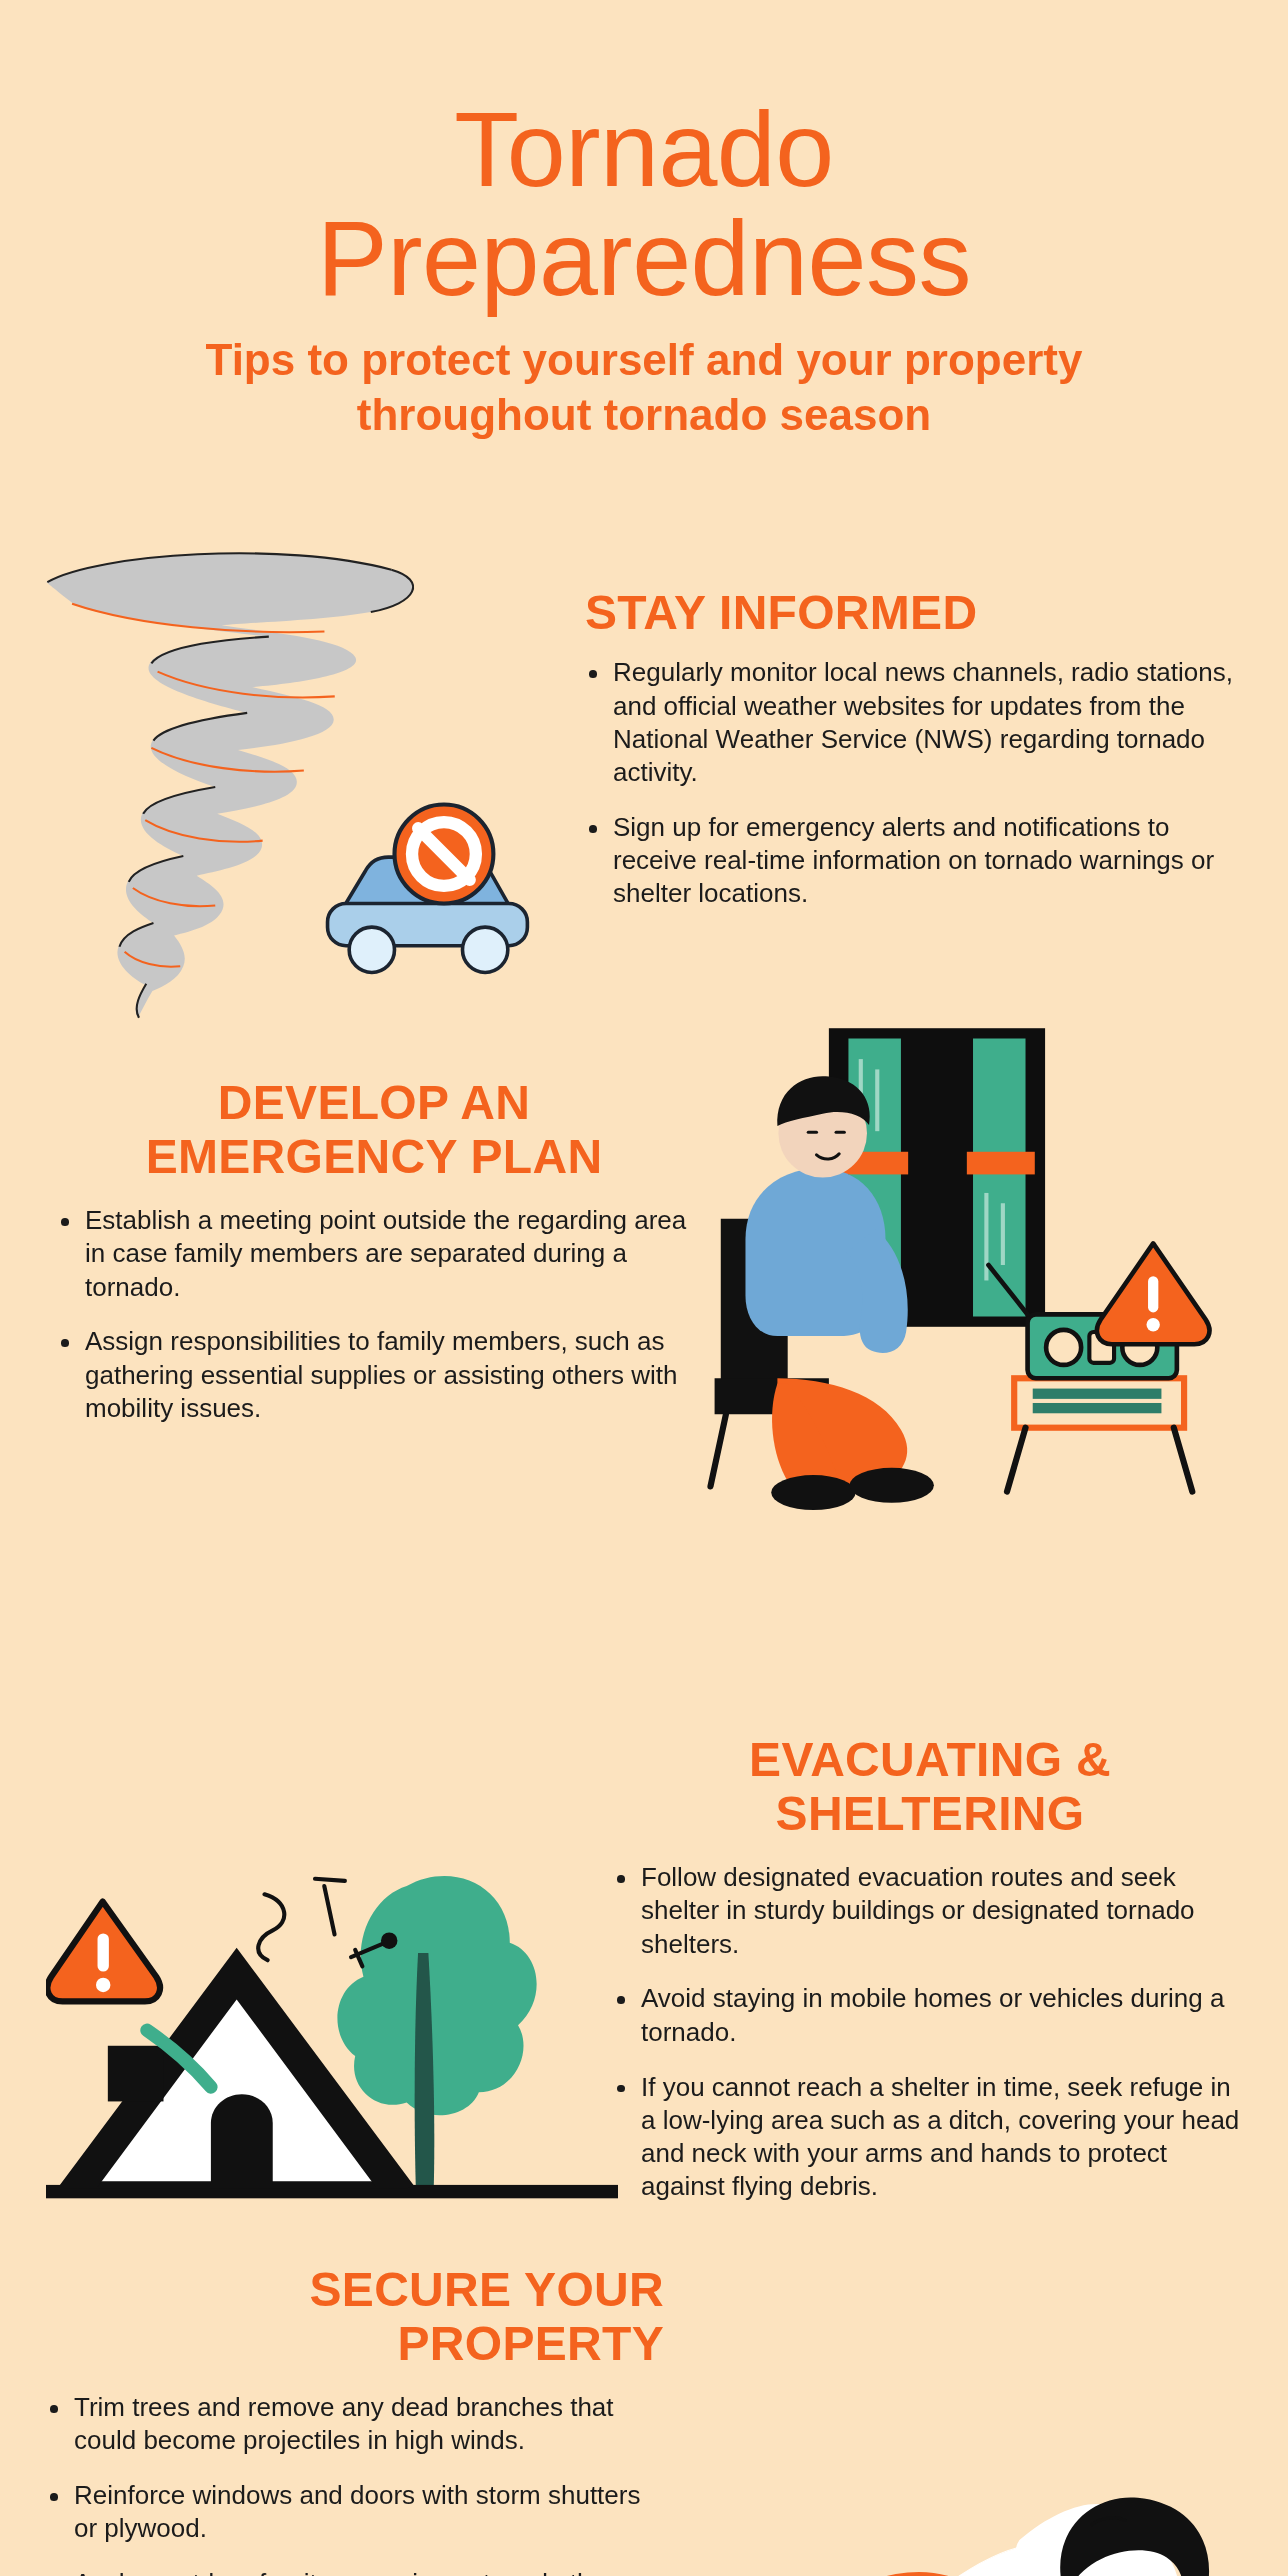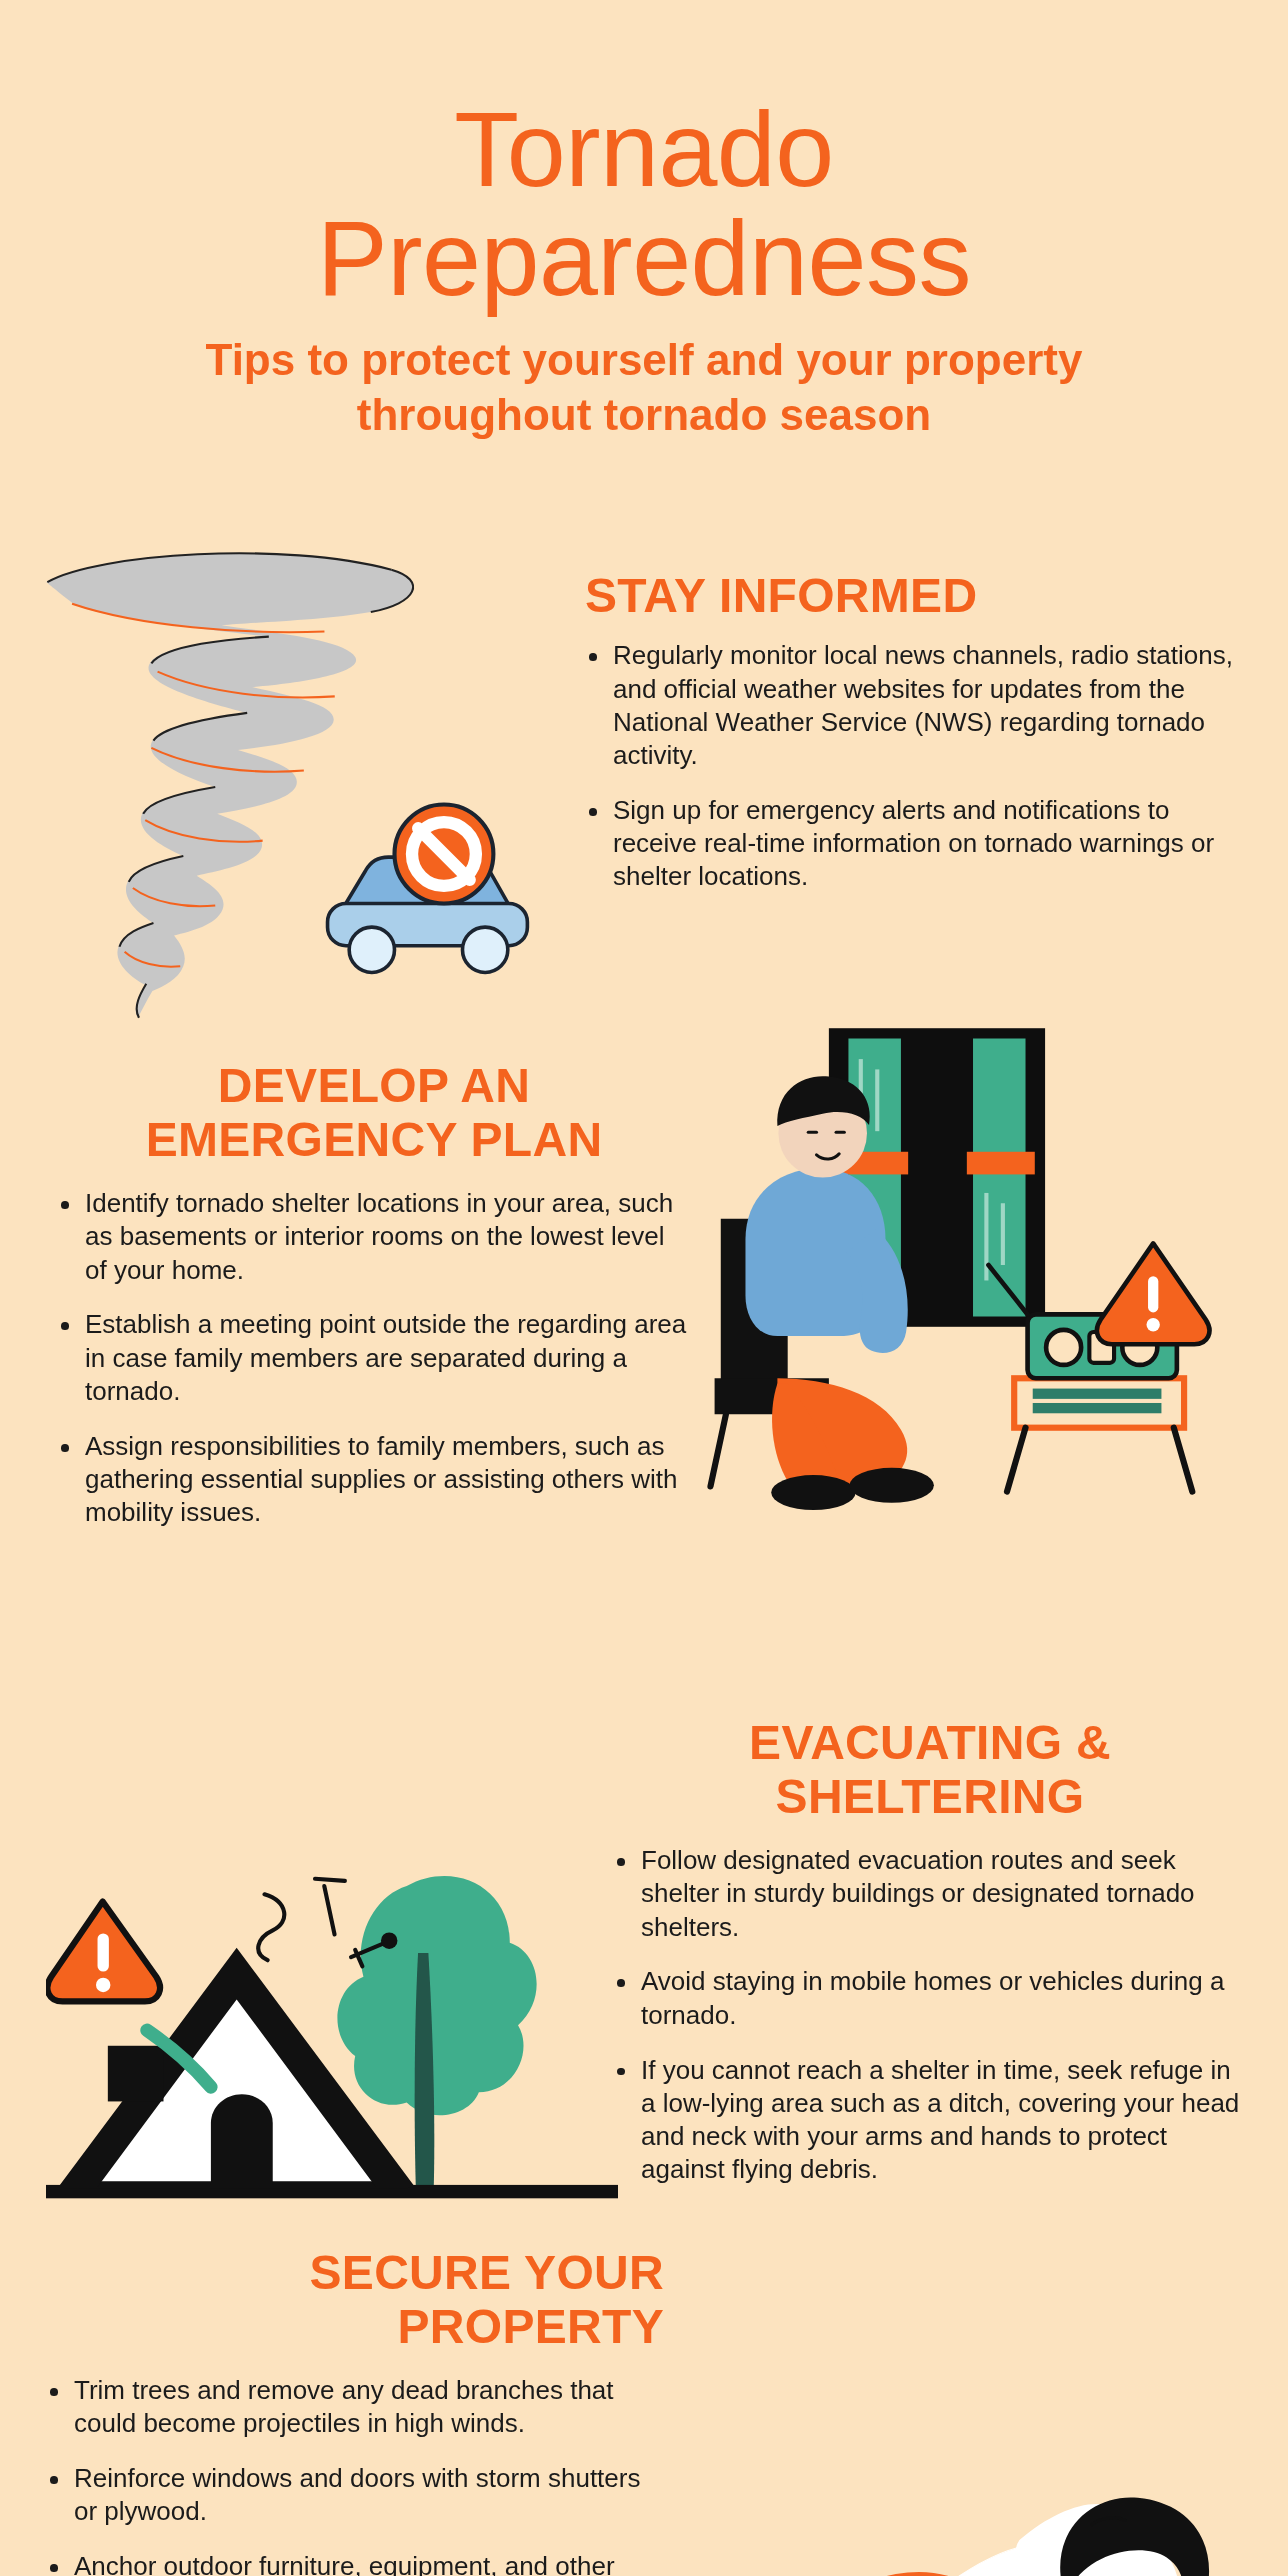--- a/index.html
+++ b/index.html
@@ -74,21 +74,21 @@
     position: absolute;
     left: 4.1px;
     top: 14px;
     width: 7.7px;
     height: 7.7px;
     border-radius: 50%;
     background: #1B1B1B;
   }
 
   
-  .block { position: absolute; }
+  .block { position: absolute; margin-top: 17px; }
 
   #stay-informed-block { left: 585px; top: 569px; width: 654px; }
   #stay-informed-block .sec-head { text-align: left; margin-bottom: 16.5px; }
 
   #tornado-art { position: absolute; left: 36px; top: 546px; width: 546px; height: 479px; }
 
   #emergency-plan-block { left: 57px; top: 1059px; width: 634px; }
   #emergency-plan-block .sec-head { text-align: center; margin-bottom: 20.6px; }
 
   #plan-art { position: absolute; left: 659px; top: 1023px; width: 592px; height: 587px; }
@@ -172,21 +172,20 @@
     <div class="sec-head">STAY INFORMED</div>
     <ul class="bullets">
       <li>Regularly monitor local news channels, radio stations, and official weather websites for updates from the National Weather Service (NWS) regarding tornado activity.</li>
       <li>Sign up for emergency alerts and notifications to receive real-time information on tornado warnings or shelter locations.</li>
     </ul>
   </div>
 
   <div class="block" id="emergency-plan-block">
     <div class="sec-head">DEVELOP AN EMERGENCY PLAN</div>
     <ul class="bullets">
-      <li>Identify tornado shelter locations in your area, such as basements or interior rooms on the lowest level of your home.</li>
       <li>Establish a meeting point outside the regarding area in case family members are separated during a tornado.</li>
       <li>Assign responsibilities to family members, such as gathering essential supplies or assisting others with mobility issues.</li>
     </ul>
   </div>
 
   <div id="plan-art">
     <svg width="592" height="587" viewBox="0 0 1150 1140" xmlns="http://www.w3.org/2000/svg">
 
       <g>
         <rect x="330" y="10" width="420" height="580" fill="#0E0E0E"></rect>

